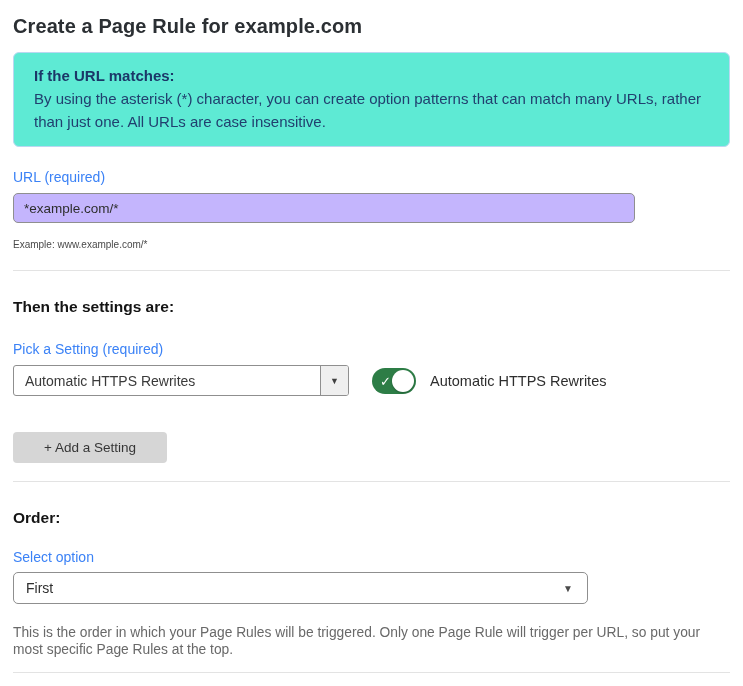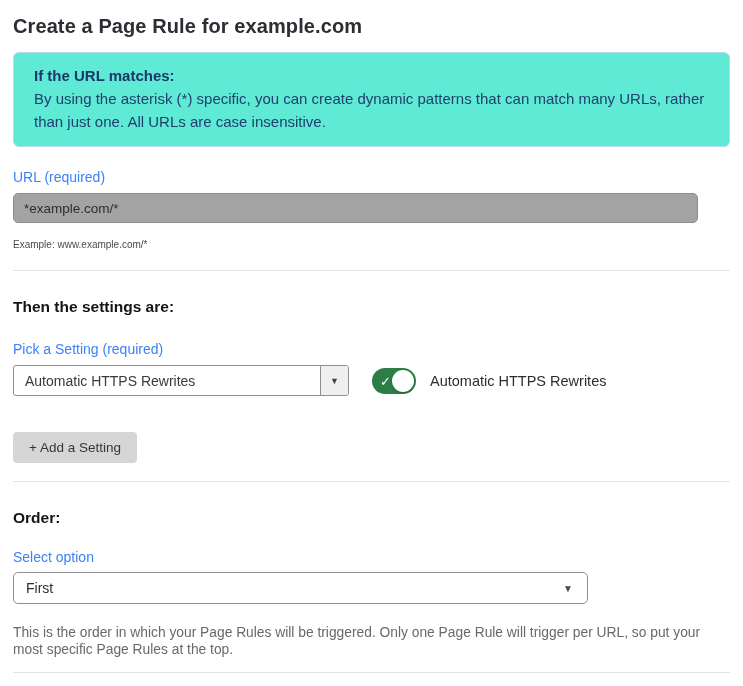--- a/index.html
+++ b/index.html
@@ -41,29 +41,29 @@
   }
   .info-link-suffix { color: #21406f; }
   .field-label {
     margin-top: 22px;
     font-size: 14px;
     color: #3b82f6;
   }
   .text-input {
     display: block;
     margin-top: 8px;
-    width: 685px;
+    width: 622px;
     height: 30px;
     border: 1px solid #8f8f8f;
     border-radius: 5px;
     padding: 0 10px;
     font-family: "Liberation Sans", sans-serif;
     font-size: 13.5px;
     color: #2e2e2e;
-    background: #a3a3a3;
+    background: #c4b5fd;
   }
   .field-hint {
     margin-top: 16px;
     font-size: 10px;
     color: #4a4a4a;
   }
   .divider {
     border: none;
     border-top: 1px solid #e3e3e3;
     margin-top: 20px;
@@ -147,21 +147,21 @@
     font-size: 14.5px;
     color: #2e2e2e;
   }
   .add-setting-btn {
     margin-top: 36px;
     display: inline-block;
     background: #d6d6d6;
     color: #363636;
     border: none;
     border-radius: 4px;
-    padding: 8px 16px;
+    padding: 8px 31px;
     font-family: "Liberation Sans", sans-serif;
     font-size: 13.5px;
     cursor: pointer;
   }
   .divider-2 { margin-top: 18px; }
   .select-label { margin-top: 22px; }
   .select-box {
     margin-top: 7px;
     width: 575px;
     height: 32px;
@@ -191,21 +191,21 @@
 </style>
 </head>
 <body>
 
 
 
 <h1 class="page-title">Create a Page Rule for example.com</h1>
 
 <div class="info-box">
   <div class="info-heading">If the URL matches:</div>
-  <div class="info-body">By using the asterisk (*) specific, you can create dynamic patterns that can match many URLs, rather than just one. All URLs are case insensitive.</div>
+  <div class="info-body">By using the asterisk (*) character, you can create option patterns that can match many URLs, rather than just one. All URLs are case insensitive.</div>
 </div>
 
 <div class="field-label">URL (required)</div>
 <input class="text-input" type="text" value="*example.com/*" style="">
 <div class="field-hint">Example: www.example.com/*</div>
 
 <hr class="divider">
 
 <h2 class="section-heading">Then the settings are:</h2>
 

